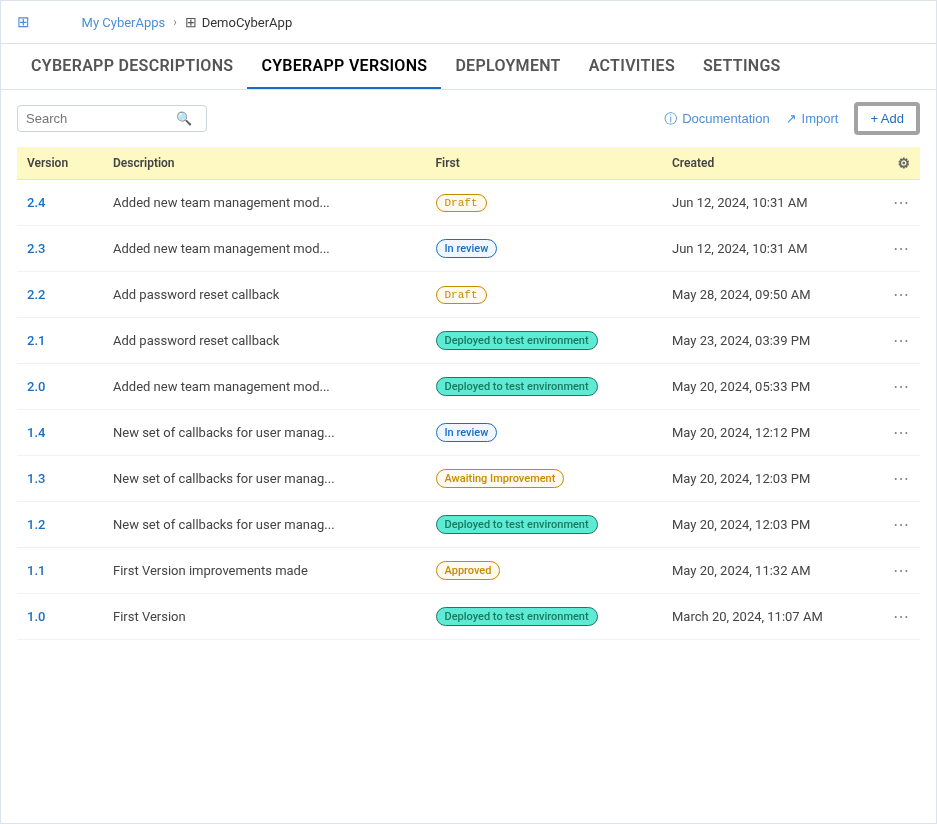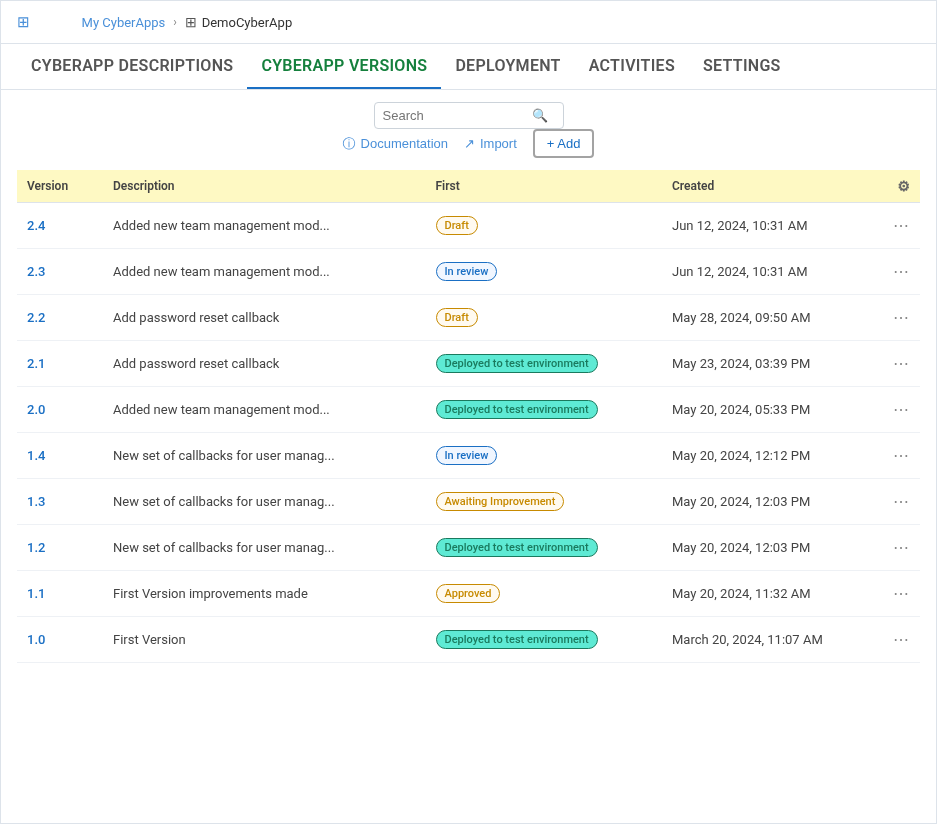--- a/index.html
+++ b/index.html
@@ -64,32 +64,31 @@
       padding: 12px 14px;
       font-size: 16px;
       font-weight: 600;
       color: #555;
       cursor: pointer;
       letter-spacing: 0.3px;
       border-bottom: 2px solid transparent;
       text-transform: uppercase;
     }
     .tab.active {
-      color: #15803d;
+      color: #000000;
       border-bottom: 2px solid #1a6fc4;
     }
 
     
     .toolbar {
       display: flex;
       align-items: center;
       justify-content: space-between;
       padding: 12px 16px;
       background: #fff;
-      flex-direction: column;
     }
     .search-box {
       display: flex;
       align-items: center;
       border: 1px solid #ccd3da;
       border-radius: 4px;
       padding: 5px 8px;
       width: 190px;
       background: #fff;
     }
@@ -132,21 +131,21 @@
       border: none;
     }
     .btn-add {
       display: flex;
       align-items: flex-end;
       gap: 5px;
       color: #1a6fc4;
       font-size: 13px;
       cursor: pointer;
       background: #fff;
-      border: 2px solid #a3a3a3;
+      border: 4px solid #a3a3a3;
       border-radius: 4px;
       padding: 5px 12px;
       font-weight: 500;
     }
 
     
     .table-container {
       background: #fff;
       padding: 0 16px;
     }
@@ -199,20 +198,21 @@
       border-radius: 10px;
       font-size: 11px;
       font-weight: 500;
       border: 1px solid;
       white-space: nowrap;
     }
     .badge-draft {
       color: #c78a00;
       border-color: #c78a00;
       background: #fffaf0;
+      font-family: Liberation Mono, monospace;
     }
     .badge-inreview {
       color: #1a6fc4;
       border-color: #1a6fc4;
       background: #f0f6ff;
     }
     .badge-deployed {
       color: #1a7a5e;
       border-color: #1a7a5e;
       background: #5eead4;

